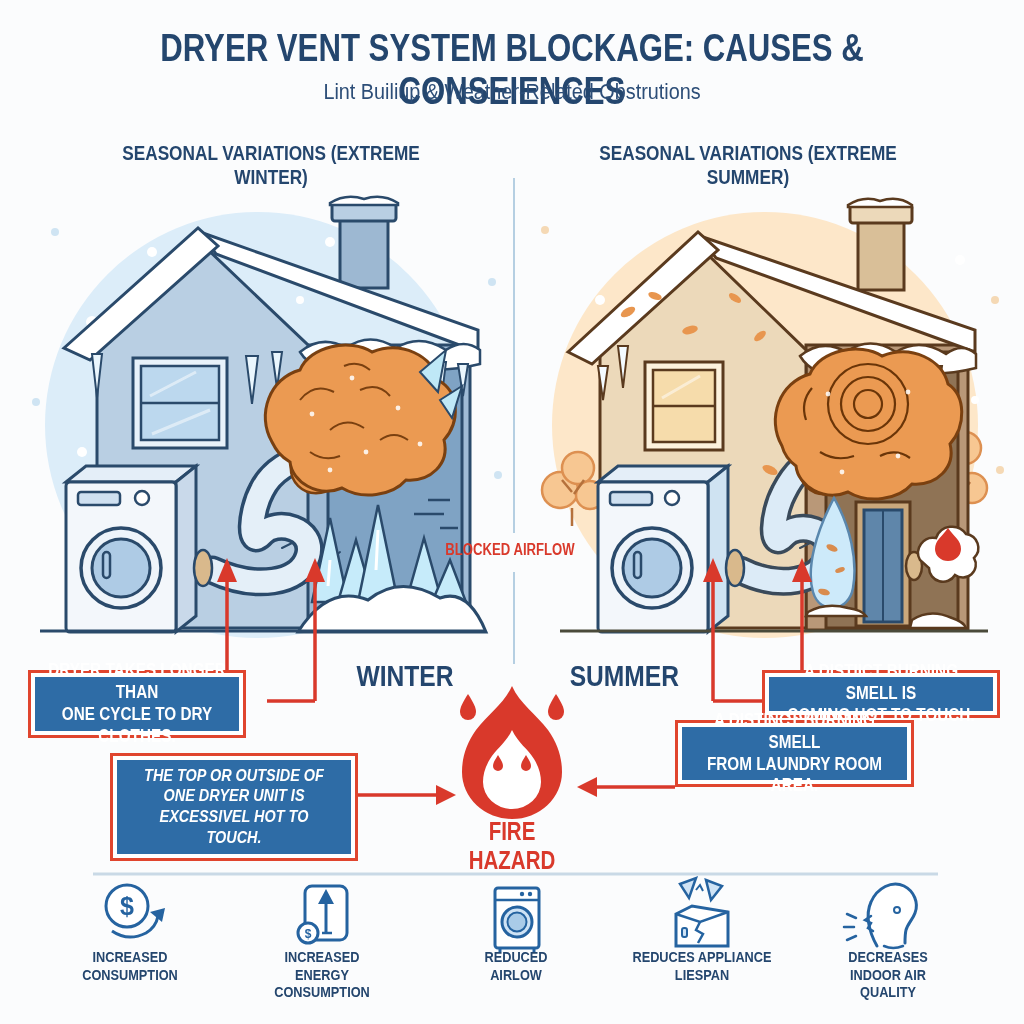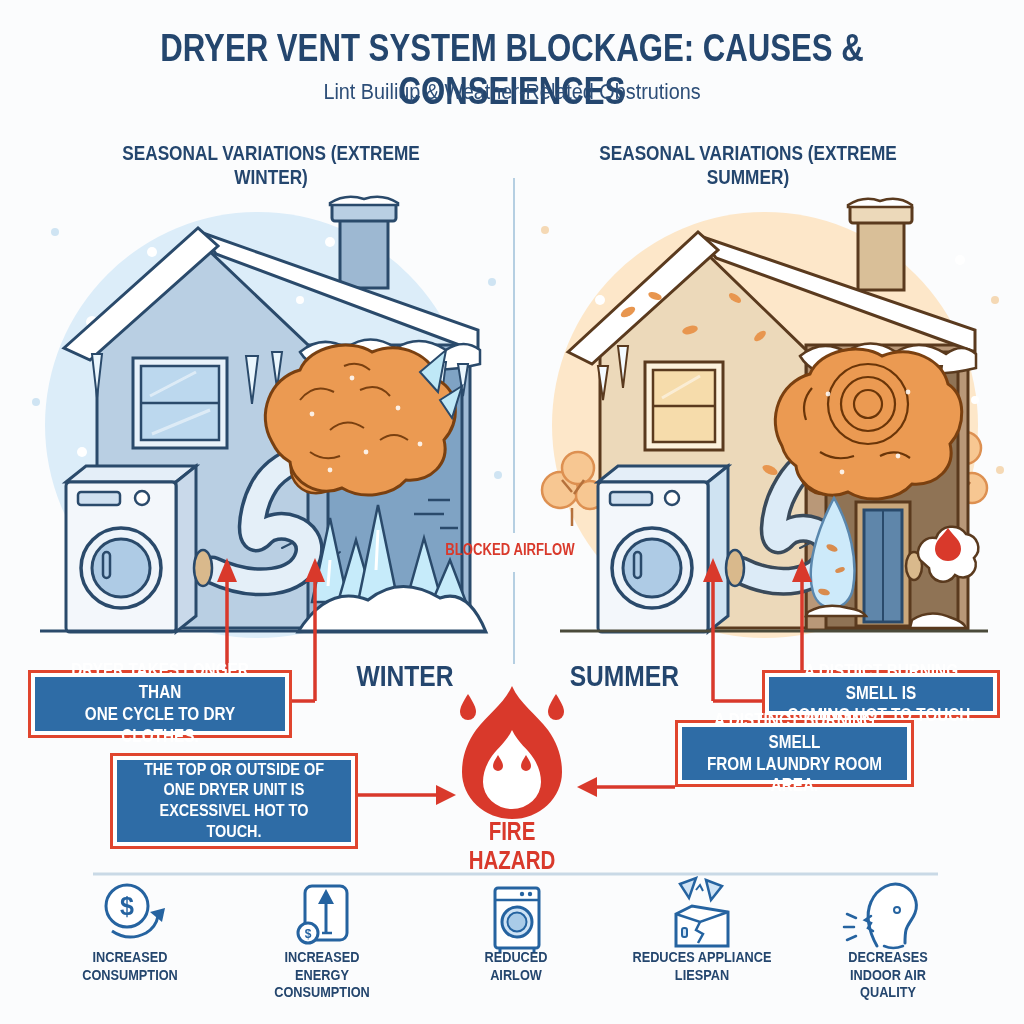--- a/index.html
+++ b/index.html
@@ -20,22 +20,22 @@
 
   #blocked-airflow { left:430px; top:541px; width:160px; font-size:16px; font-weight:bold; }
   .season-label { top:659px; width:130px; font-size:30px; font-weight:bold; }
   #winter-label { left:340px; }
   #summer-label { left:558px; }
 
   .callout { background:#2e6ca6; border:3px solid #e0452e; box-shadow: inset 0 0 0 4px #ffffff;
              display:flex; align-items:center; justify-content:center; }
   .callout-text { color:#ffffff; font-weight:bold; font-size:18px; line-height:1.22; text-align:center;
                   white-space:pre-line; transform:scaleX(0.85); transform-origin:50% 50%; }
-  #callout-winter-top    { left:28px;  top:670px; width:264px; height:68px; }
-  #callout-winter-bottom { left:110px; top:753px; width:248px; height:96px; }
+  #callout-winter-top    { left:28px;  top:670px; width:218px; height:68px; }
+  #callout-winter-bottom { left:110px; top:753px; width:248px; height:108px;font-style:italic; }
   #callout-summer-top    { left:762px; top:670px; width:238px; height:48px; }
   #callout-summer-bottom { left:675px; top:720px; width:239px; height:67px; }
   #callout-winter-bottom .callout-text { font-size:17px; }
 
   #fire-hazard-label { left:432px; top:817px; width:160px; font-size:25px; font-weight:bold; }
 
   .conseq-label { top:948px; width:170px; font-size:15px; font-weight:bold; line-height:1.18;
                   color:#24466e; text-align:center; white-space:pre-line;
                   transform:scaleX(0.85); transform-origin:50% 50%; }
   #conseq-label-0 { left:45px; }

